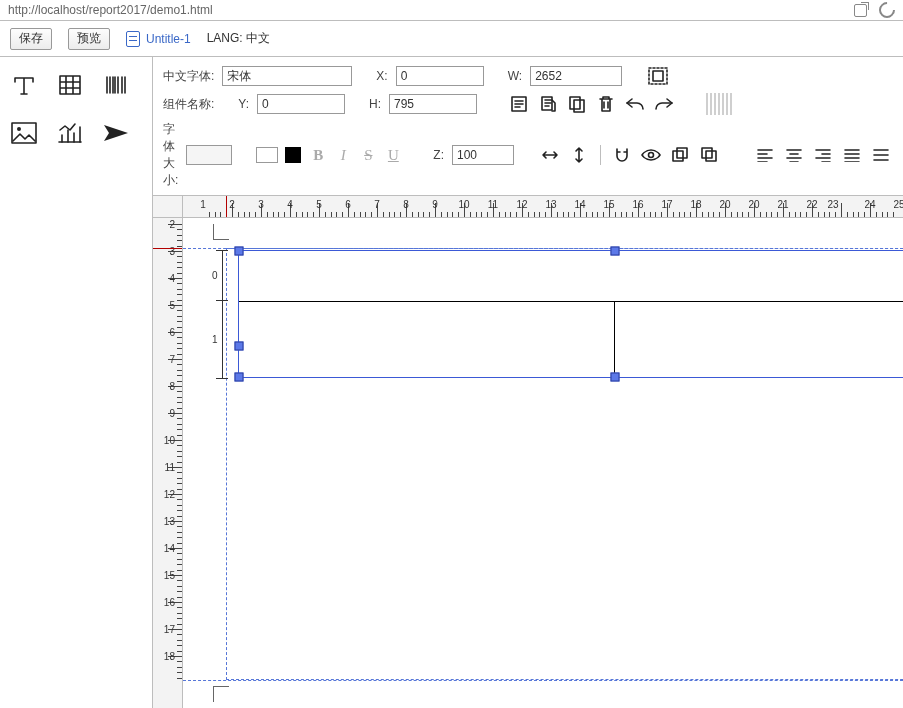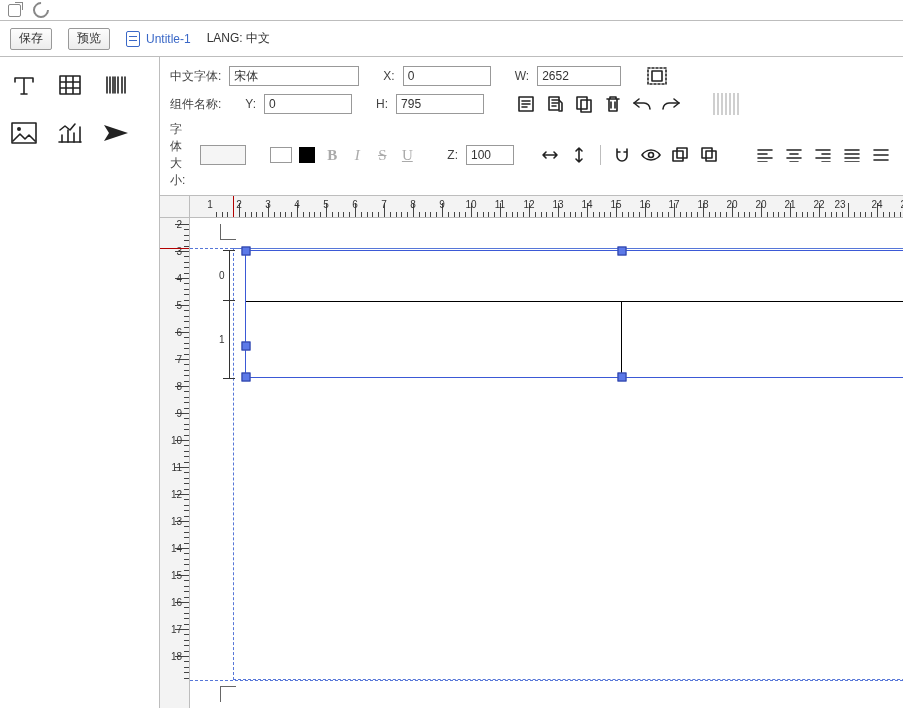--- a/index.html
+++ b/index.html
@@ -170,20 +170,21 @@
   .rowm .lab{position:absolute;left:-4px;font-size:10px;color:#333;transform:translateY(-50%);}
   
   svg{display:block;}
   svg .st{stroke:#222;stroke-width:1.6;fill:none;stroke-linecap:round;stroke-linejoin:round;}
   svg .fl{fill:#222;stroke:none;}
 </style>
 </head>
 <body>
 
 <div class="addr">
+  <span>http://localhost/report2017/demo1.html</span>
   <div class="r-icons">
     <div class="sq"></div>
     <div class="circle"></div>
   </div>
 </div>
 <div class="sep"></div>
 
 <div class="bar1">
   <div class="btn">保存</div>
   <div class="btn">预览</div>
@@ -247,21 +248,21 @@
         <div class="fld">
           <label>中文字体:</label>
           <input style="width: 130px;" value="宋体">
         </div>
         <div class="fld">
           <label>X:</label>
           <input style="width: 88px;" value="0">
         </div>
         <div class="fld">
           <label>W:</label>
-          <input style="width: 84px;" value="2652">
+          <input style="width: 92px;" value="2652">
         </div>
         <div class="ico">
           <svg width="20" height="18" viewBox="0 0 20 18">
               <rect class="st" x="1" y="1" width="18" height="16" stroke-dasharray="2 2"></rect>
               <rect class="st" x="5" y="4" width="10" height="10"></rect>
             </svg>
         </div>
       </div>
 
       <div class="props-row">
@@ -325,21 +326,21 @@
         <div class="iconrow">
           <span class="swatch"></span>
           <span class="swatch fill"></span>
           <span class="txtbtn bold">B</span>
           <span class="txtbtn" style="font-style:italic">I</span>
           <span class="txtbtn strike">S</span>
           <span class="txtbtn under">U</span>
         </div>
         <div class="fld" style="margin-left:6px;">
           <label>Z:</label>
-          <input style="width: 48px;" value="100">
+          <input style="width: 62px;" value="100">
         </div>
         <div class="iconrow">
           <div class="ico">
               <svg width="18" height="14" viewBox="0 0 18 14">
                 <path class="st" d="M2 7h14M5 4L2 7l3 3M13 4l3 3-3 3"></path>
               </svg>
             </div>
           <div class="ico">
               <svg width="14" height="18" viewBox="0 0 14 18">
                 <path class="st" d="M7 2v14M4 5l3-3 3 3M4 13l3 3 3-3"></path>

